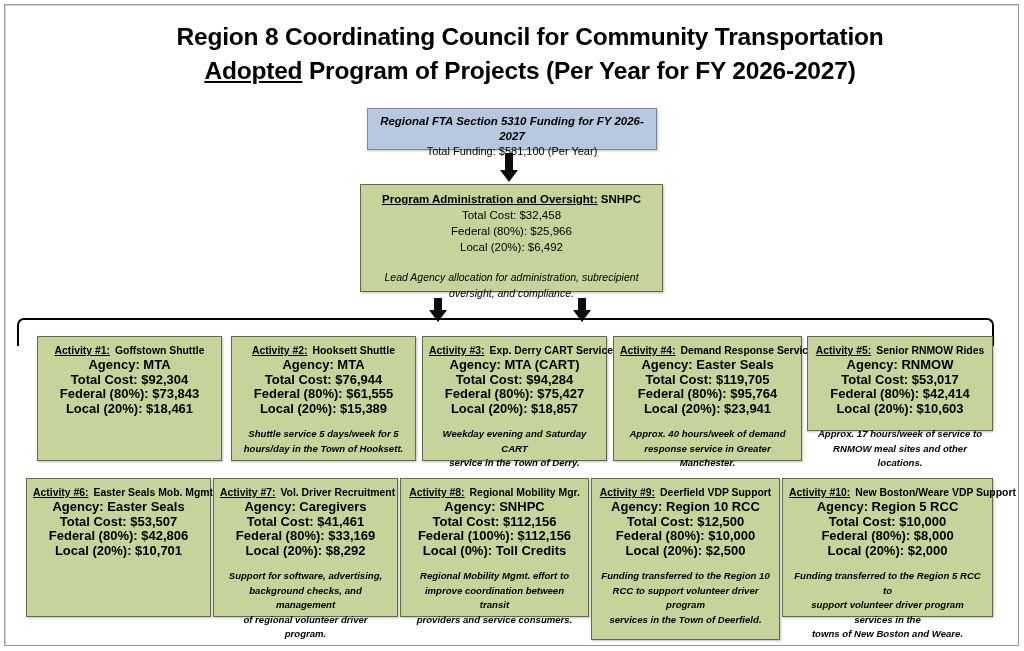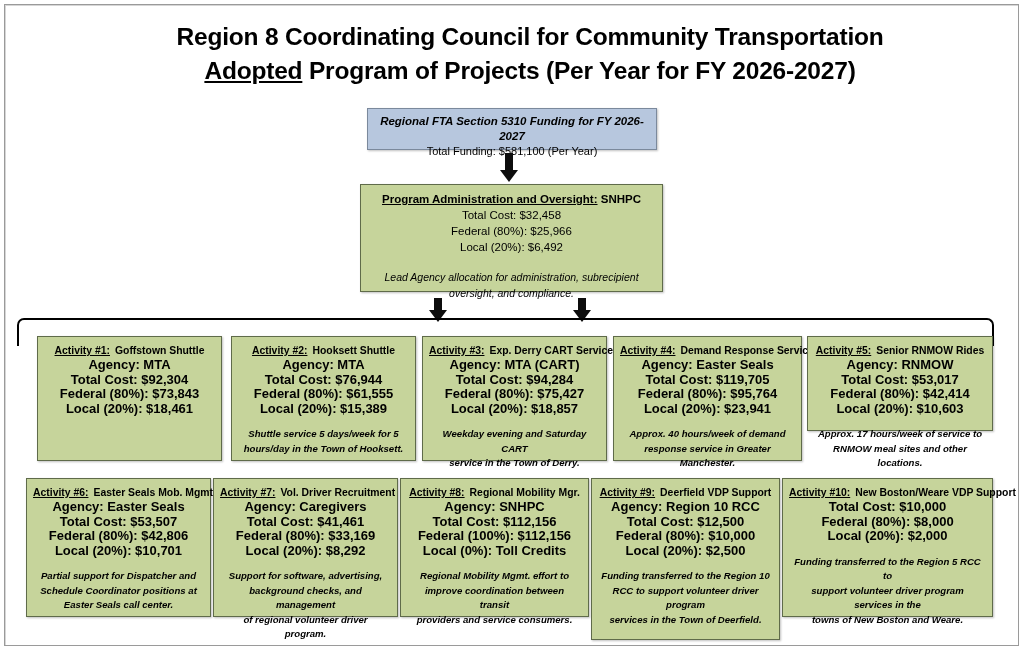--- a/index.html
+++ b/index.html
@@ -284,25 +284,20 @@
       <span>RNMOW meal sites and other locations.</span>
     </div>
   </div>
 
   <div class="gbox activity" style="left:26px; top:478px; width:185px; height:139px;">
     <div class="act-head"><span class="act-num">Activity #6:</span><span class="act-name">Easter Seals Mob. Mgmt.</span></div>
     <div class="act-line">Agency: Easter Seals</div>
     <div class="act-line">Total Cost: $53,507</div>
     <div class="act-line">Federal (80%): $42,806</div>
     <div class="act-line">Local (20%): $10,701</div>
-    <div class="act-desc">
-      <span>Partial support for Dispatcher and</span>
-      <span>Schedule Coordinator positions at</span>
-      <span>Easter Seals call center.</span>
-    </div>
   </div>
 
   <div class="gbox activity" style="left:213px; top:478px; width:185px; height:139px;">
     <div class="act-head"><span class="act-num">Activity #7:</span><span class="act-name">Vol. Driver Recruitment</span></div>
     <div class="act-line">Agency: Caregivers</div>
     <div class="act-line">Total Cost: $41,461</div>
     <div class="act-line">Federal (80%): $33,169</div>
     <div class="act-line">Local (20%): $8,292</div>
     <div class="act-desc">
       <span>Support for software, advertising,</span>
@@ -332,20 +327,21 @@
     <div class="act-line">Local (20%): $2,500</div>
     <div class="act-desc">
       <span>Funding transferred to the Region 10</span>
       <span>RCC to support volunteer driver program</span>
       <span>services in the Town of Deerfield.</span>
     </div>
   </div>
 
   <div class="gbox activity" style="left:782px; top:478px; width:211px; height:139px;">
     <div class="act-head"><span class="act-num">Activity #10:</span><span class="act-name">New Boston/Weare VDP Support</span></div>
+    <div class="act-line">Agency: Region 5 RCC</div>
     <div class="act-line">Total Cost: $10,000</div>
     <div class="act-line">Federal (80%): $8,000</div>
     <div class="act-line">Local (20%): $2,000</div>
     <div class="act-desc">
       <span>Funding transferred to the Region 5 RCC to</span>
       <span>support volunteer driver program services in the</span>
       <span>towns of New Boston and Weare.</span>
     </div>
   </div>
 

